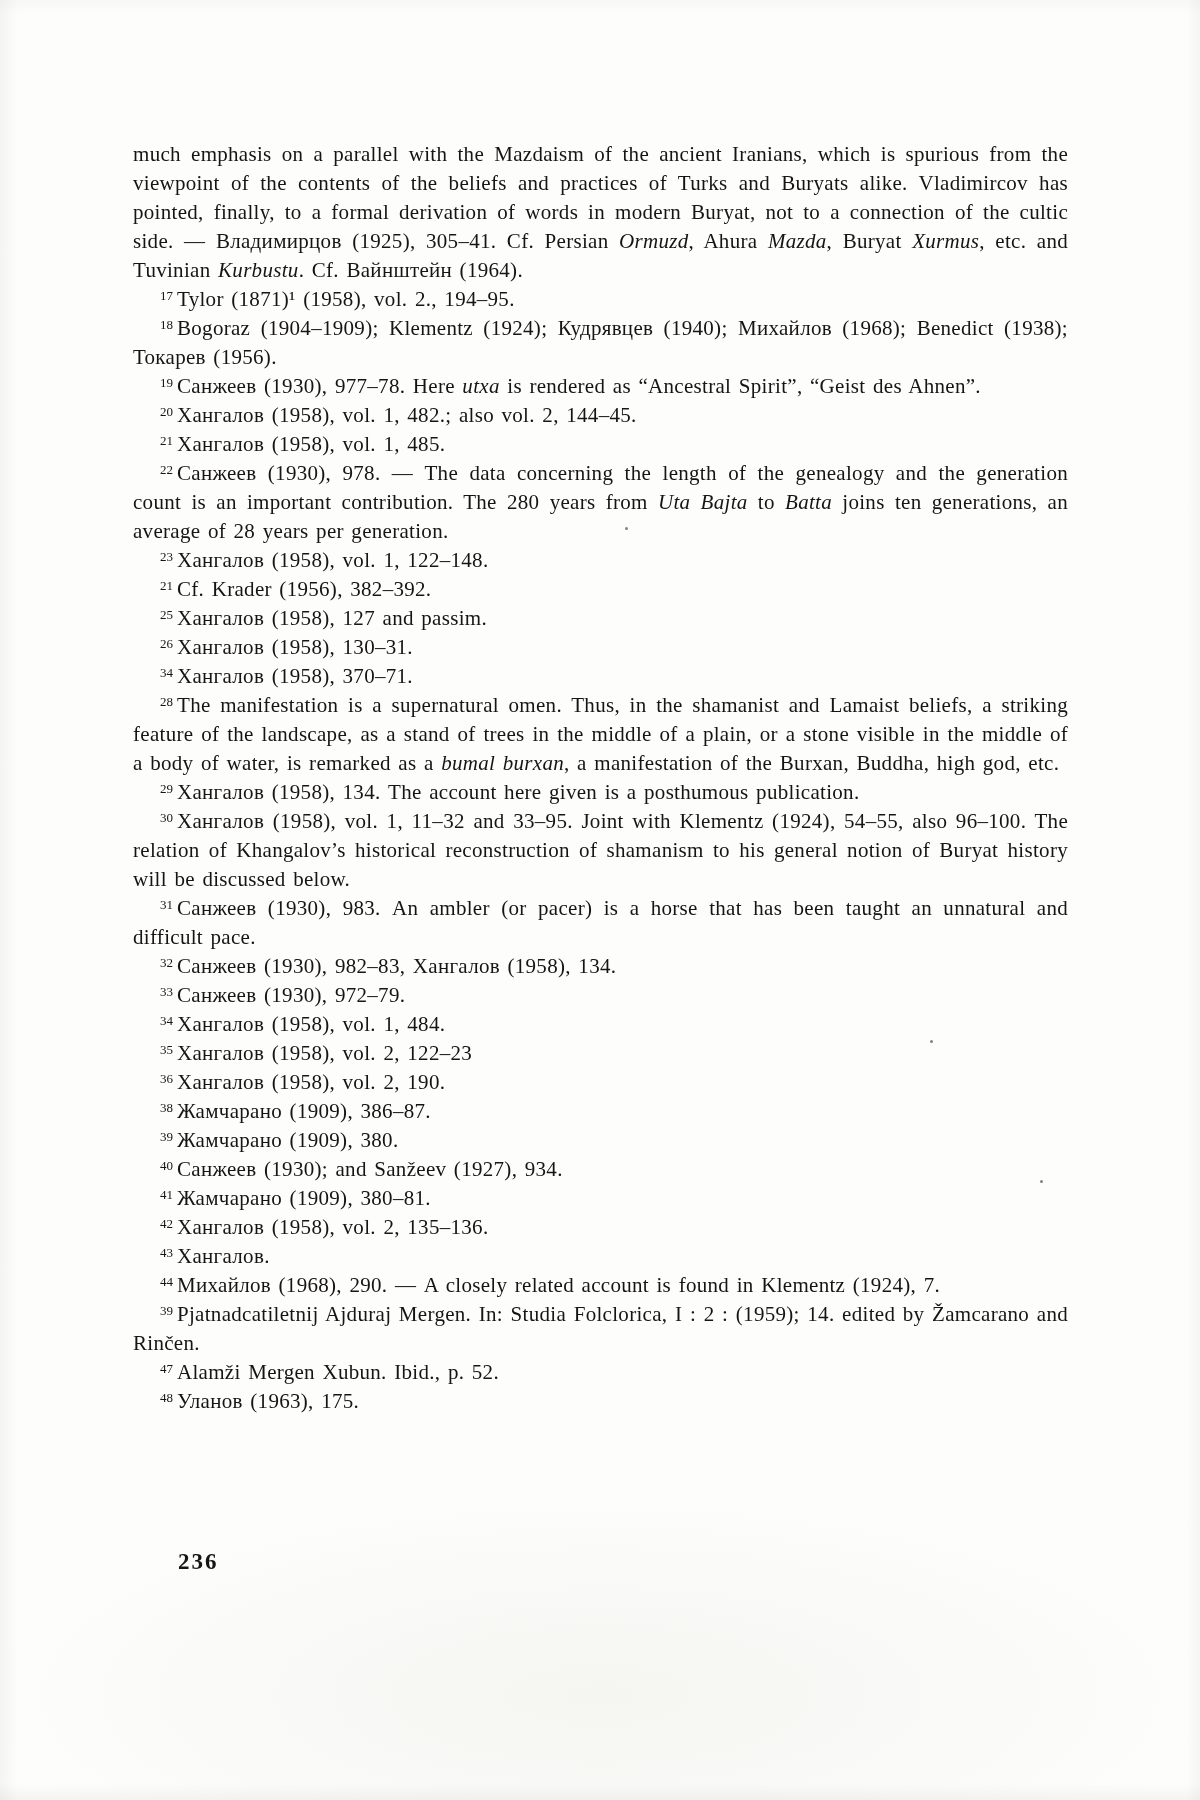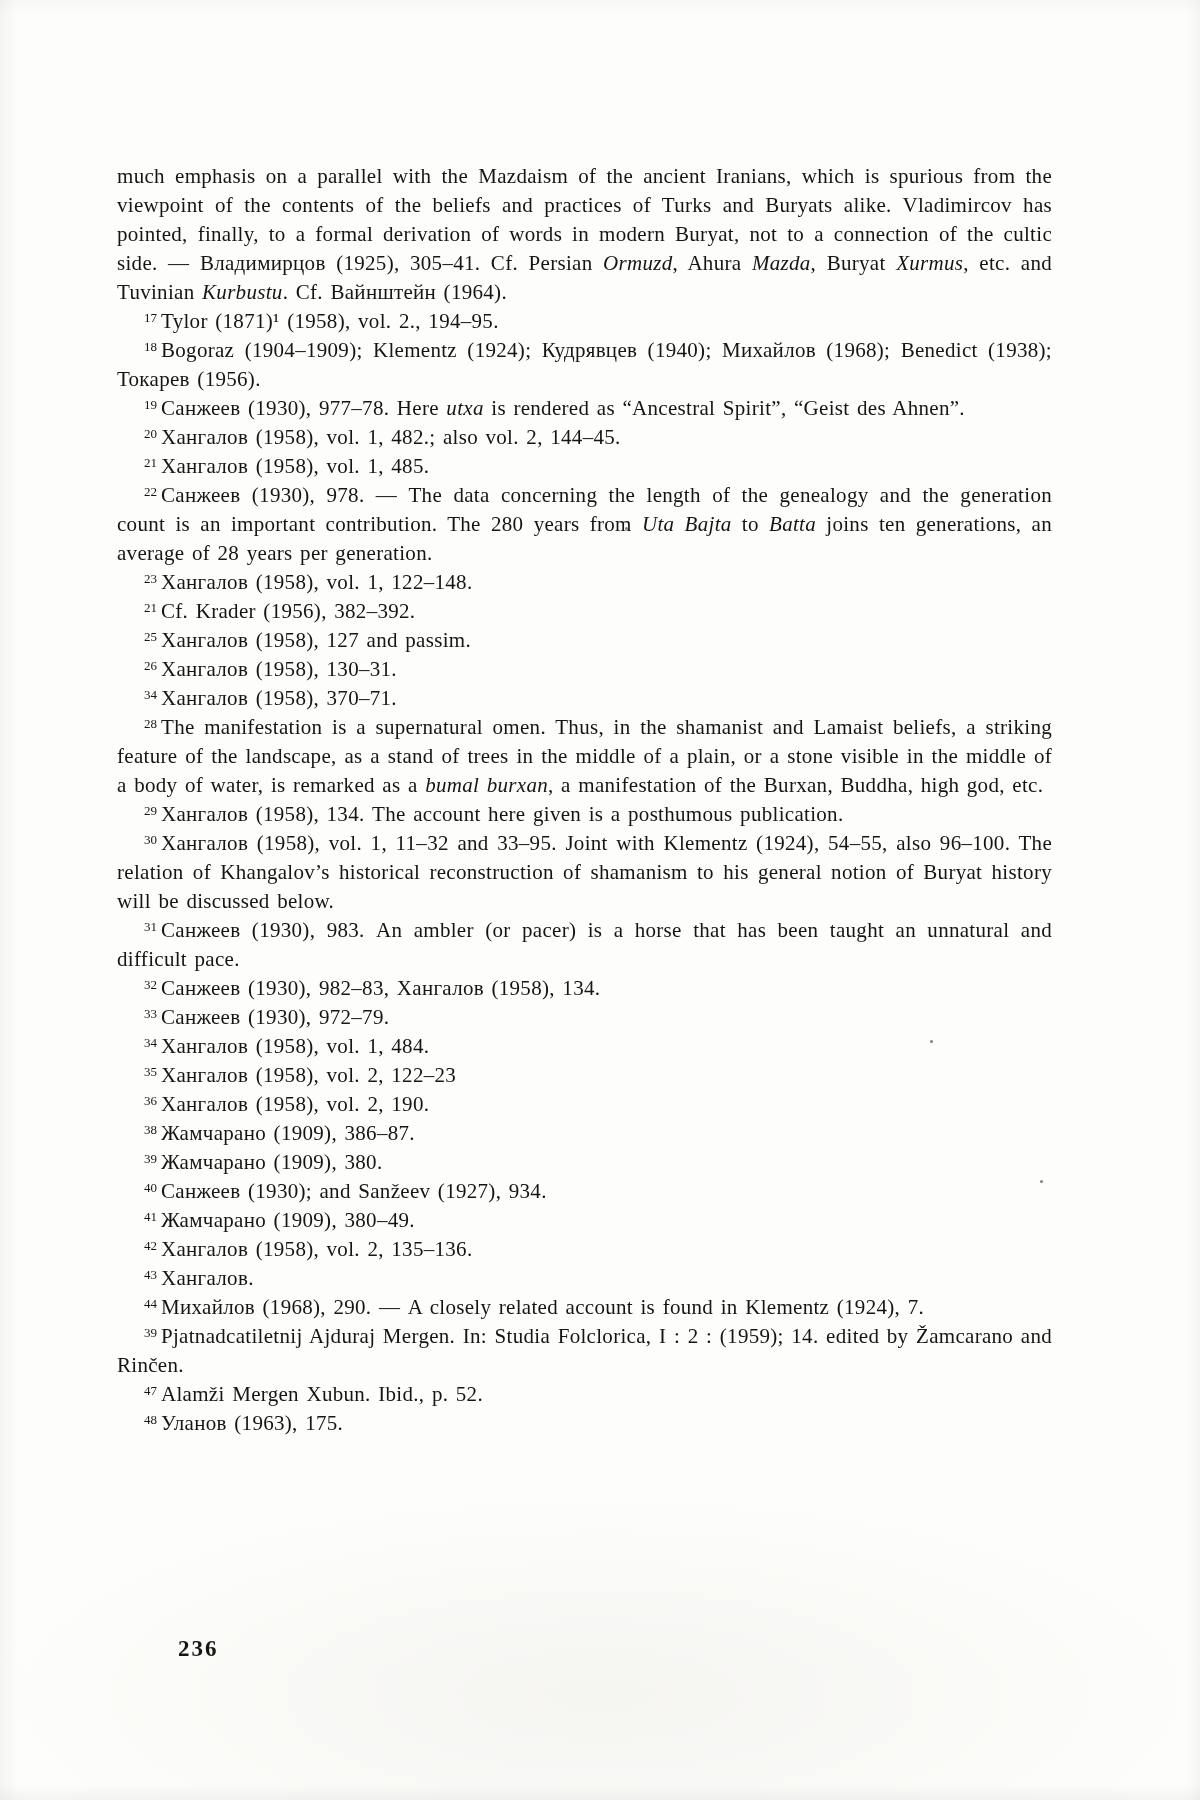--- a/index.html
+++ b/index.html
@@ -15,45 +15,44 @@
     position:absolute;inset:0;pointer-events:none;
     background:
       radial-gradient(ellipse 900px 300px at 50% 1695px, rgba(120,115,95,0.06), rgba(0,0,0,0) 70%),
       linear-gradient(to right, rgba(0,0,0,0.035), rgba(0,0,0,0) 18px),
       linear-gradient(to left, rgba(0,0,0,0.03), rgba(0,0,0,0) 14px),
       linear-gradient(to bottom, rgba(0,0,0,0.025), rgba(0,0,0,0) 14px),
       linear-gradient(to top, rgba(0,0,0,0.04), rgba(0,0,0,0) 16px);
   }
   .text-column{
     position:absolute;
-    left:117px;
+    left:133px;
     top:140px;
     width:935px;
-    margin-top:22px;
   }
   .text-column p{
     margin:0;
     text-align:justify;
     font-size:21px;
     line-height:29px;
     letter-spacing:0.3px;
     word-spacing:2px;
   }
   .footnote{ text-indent:27px; }
   .fn-num{
     font-size:13px;
     line-height:0;
     vertical-align:6px;
     margin-right:4px;
     letter-spacing:0;
   }
   .page-number{
     position:absolute;
     left:178px;
-    top:1636px;
+    top:1549px;
     font-size:23px;
     font-weight:bold;
     letter-spacing:2px;
   }
   .scan-speck{
     position:absolute;
     width:3px;height:3px;border-radius:50%;
     background:rgba(30,28,25,0.55);
   }
 </style>
@@ -105,21 +104,21 @@
 
   <p class="footnote"><sup class="fn-num">36</sup><span>Хангалов (1958), vol. 2, 190.</span></p>
 
 
   <p class="footnote"><sup class="fn-num">38</sup><span>Жамчарано (1909), 386–87.</span></p>
 
   <p class="footnote"><sup class="fn-num">39</sup><span>Жамчарано (1909), 380.</span></p>
 
   <p class="footnote"><sup class="fn-num">40</sup><span>Санжеев (1930); and Sanžeev (1927), 934.</span></p>
 
-  <p class="footnote"><sup class="fn-num">41</sup><span>Жамчарано (1909), 380–49.</span></p>
+  <p class="footnote"><sup class="fn-num">41</sup><span>Жамчарано (1909), 380–81.</span></p>
 
   <p class="footnote"><sup class="fn-num">42</sup><span>Хангалов (1958), vol. 2, 135–136.</span></p>
 
   <p class="footnote"><sup class="fn-num">43</sup><span>Хангалов.</span></p>
 
   <p class="footnote"><sup class="fn-num">44</sup><span>Михайлов (1968), 290. — A closely related account is found in Klementz (1924), 7.</span></p>
 
 
   <p class="footnote"><sup class="fn-num">39</sup><span>Pjatnadcatiletnij Ajduraj Mergen. In: Studia Folclorica, I : 2 : (1959); 14. edited by Žamcarano and Rinčen.</span></p>
 

